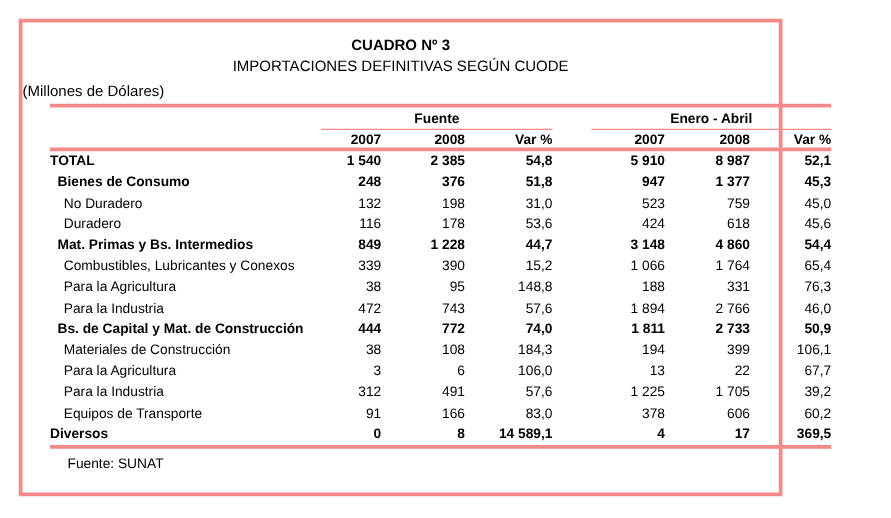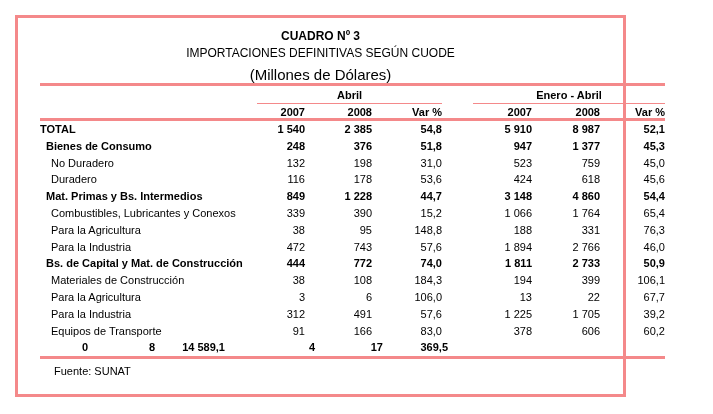--- a/index.html
+++ b/index.html
@@ -21,21 +21,21 @@
   .title-line1 {
     position: absolute; left: 0; right: 0; top: 11px;
     text-align: center; font-size: 12px; font-weight: bold;
   }
   .title-line2 {
     position: absolute; left: 0; right: 0; top: 28px;
     text-align: center; font-size: 12px; font-weight: normal;
   }
   .title-units {
     position: absolute; left: 0; right: 0; top: 48px;
-    text-align: center; font-size: 15px; font-weight: normal;
+    font-size: 12px; font-weight: normal;
   }
   .tbl {
     position: absolute; left: 22px; top: 65px;
     width: 625px;
     border-top: 3px solid #f4898a;
     font-size: 11px;
   }
   .hdr-groups { display: flex; height: 18px; line-height: 18px; font-weight: bold; }
   .hdr-cols   { display: flex; height: 17px; line-height: 17px; font-weight: bold; }
   .row        { display: flex; height: 16.8px; line-height: 16.8px; }
@@ -67,21 +67,21 @@
 <div class="frame">
 
   <div class="title-line1">CUADRO Nº 3</div>
   <div class="title-line2">IMPORTACIONES DEFINITIVAS SEGÚN CUODE</div>
   <div class="title-units">(Millones de Dólares)</div>
 
   <div class="tbl">
 
     <div class="hdr-groups">
       <div class="c-label"></div>
-      <div class="g1">Abril</div>
+      <div class="g1">Fuente</div>
       <div class="c-gap"></div>
       <div class="g2">Enero - Abril</div>
     </div>
 
     <div class="hdr-cols rule-mid">
       <div class="c-label"></div>
       <div class="c1 num">2007</div>
       <div class="c2 num">2008</div>
       <div class="c3 num">Var %</div>
       <div class="c-gap"></div>
@@ -215,20 +215,21 @@
     <div class="c-label">Equipos de Transporte</div>
     <div class="c1 num">91</div>
     <div class="c2 num">166</div>
     <div class="c3 num">83,0</div>
     <div class="c-gap"></div>
     <div class="c4 num">378</div>
     <div class="c5 num">606</div>
     <div class="c6 num">60,2</div>
   </div>
         <div class="row ind0 bold">
+    <div class="c-label">Diversos</div>
     <div class="c1 num">0</div>
     <div class="c2 num">8</div>
     <div class="c3 num">14 589,1</div>
     <div class="c-gap"></div>
     <div class="c4 num">4</div>
     <div class="c5 num">17</div>
     <div class="c6 num">369,5</div>
   </div>
       </div>
 

